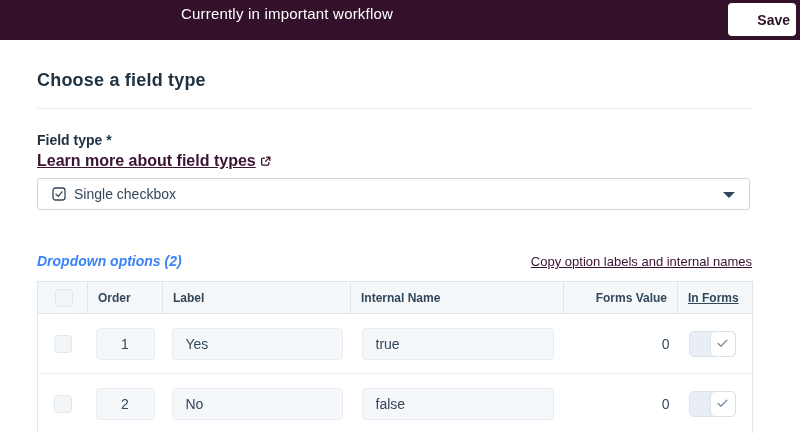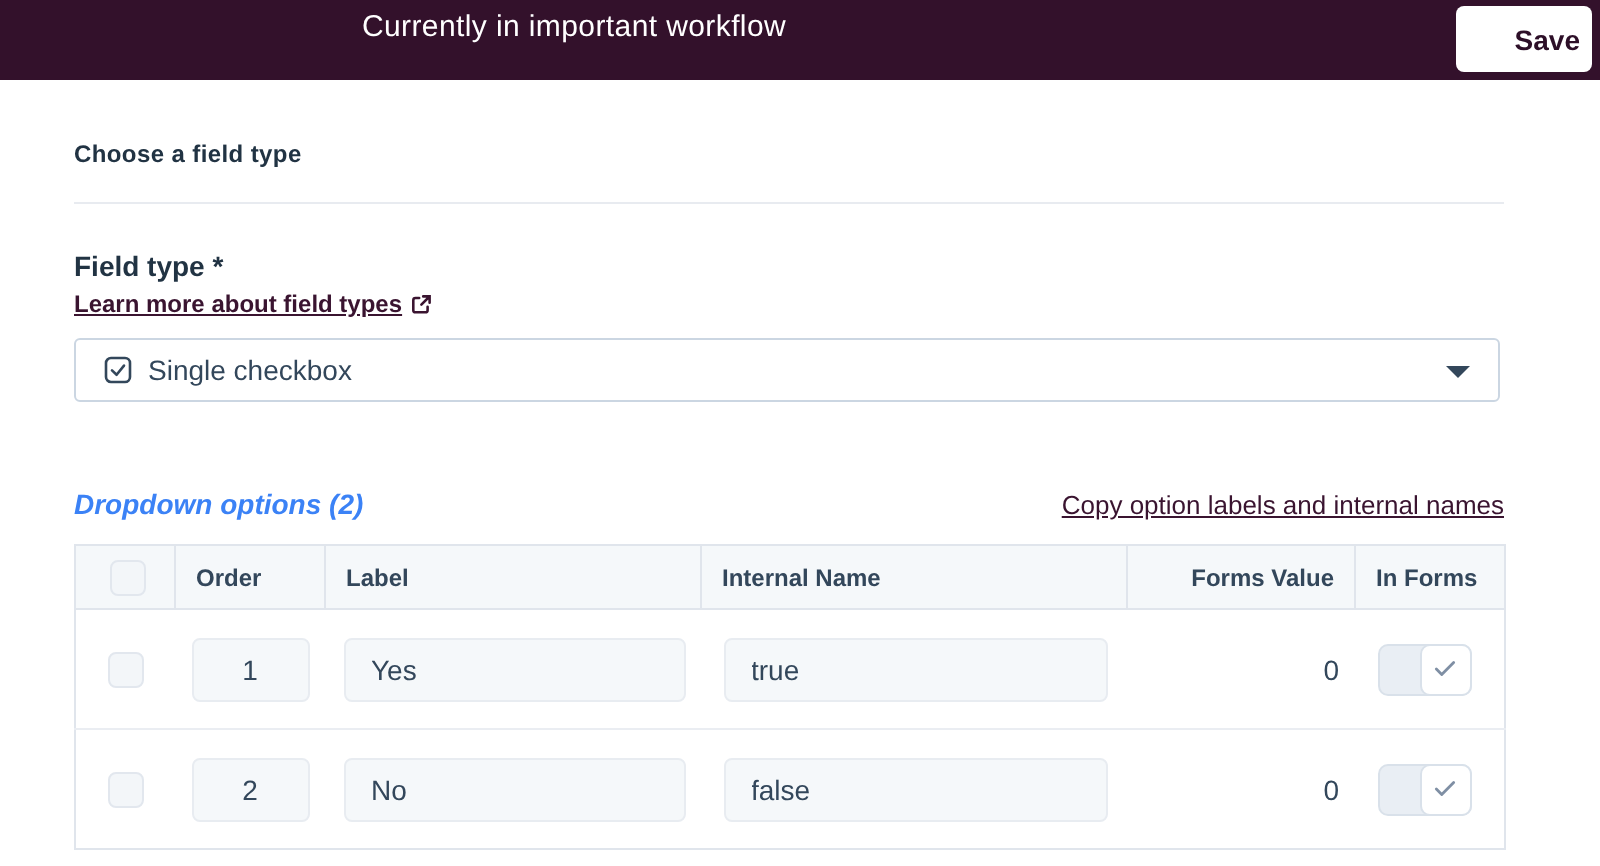--- a/index.html
+++ b/index.html
@@ -39,35 +39,35 @@
     border: none; border-radius: 4px;
     cursor: pointer;
     text-align: right;
   }
 
   
   .content { width: 715px; margin: 0 0 0 37px; }
 
   .page-heading {
     margin: 30px 0 0 0;
-    font-size: 12px; font-weight: bold;
+    font-size: 18px; font-weight: bold;
     color: #213343;
     letter-spacing: .2px;
   }
   .divider { margin-top: 17px; height: 1px; background: #e8ebf0; }
 
   .field-label {
     margin-top: 23px;
     font-size: 14px; font-weight: bold;
     color: #213343;
   }
   .learn-link {
     display: inline-flex; align-items: center; gap: 4px;
     margin-top: 4px;
-    font-size: 12px; font-weight: bold;
+    font-size: 16px; font-weight: bold;
     color: #3a1430;
     text-decoration: underline;
     cursor: pointer;
   }
   .learn-link svg { flex: 0 0 auto; }
 
   .select-box {
     margin-top: 8px;
     width: 713px; height: 32px;
     background: #ffffff;
@@ -109,21 +109,21 @@
   }
   .options-table thead th {
     height: 32px;
     background: #f5f8fa;
     border-right: 1px solid #e0e5ec;
     border-bottom: 1px solid #e0e5ec;
     font-size: 12px; font-weight: bold; color: #33475b;
     text-align: left;
     padding: 0 8px 0 10px;
   }
-  .options-table thead th:last-child { border-right: none; }
+  .options-table thead th:last-child { border-right: none; text-decoration: underline; }
   .options-table thead th.num { text-align: right; padding-right: 10px; }
   .options-table tbody td {
     height: 60px;
     padding: 0 8px;
     vertical-align: middle;
   }
   .options-table tbody tr + tr td { border-top: 1px solid #eaedf2; }
 
   .cb {
     width: 18px; height: 18px;

